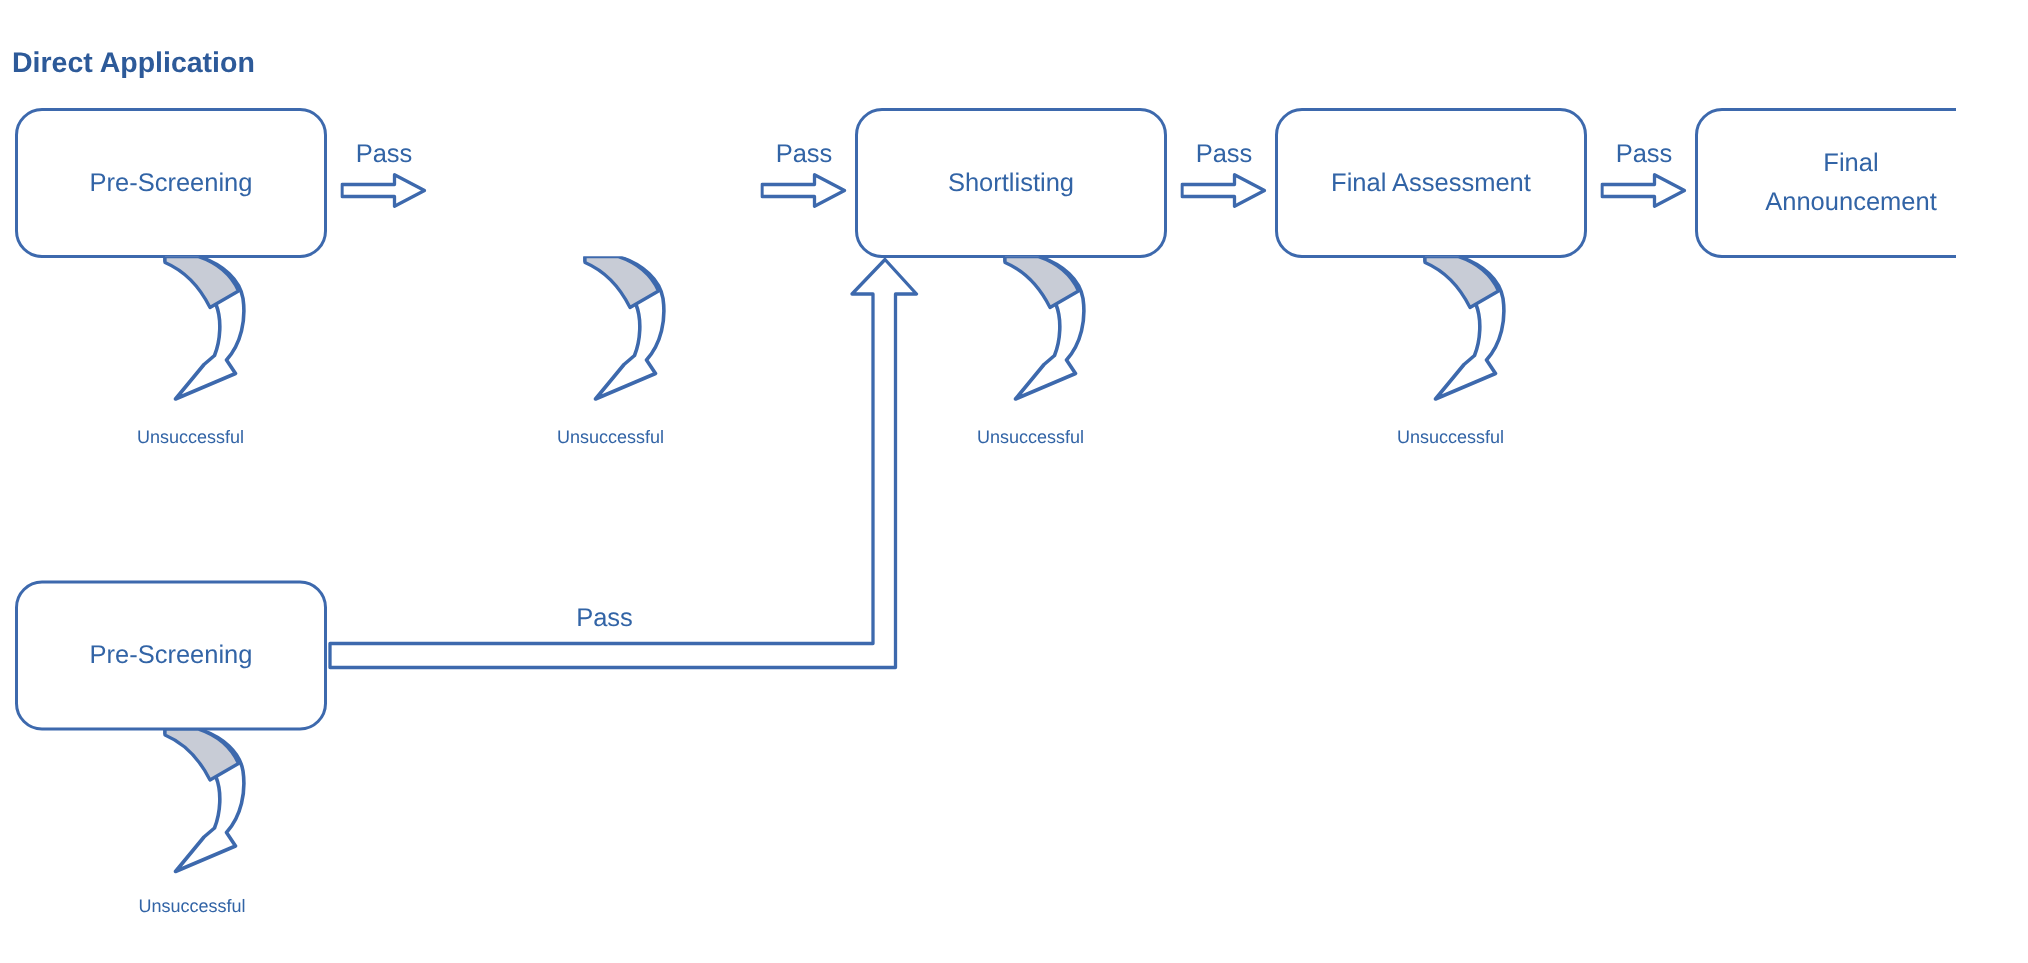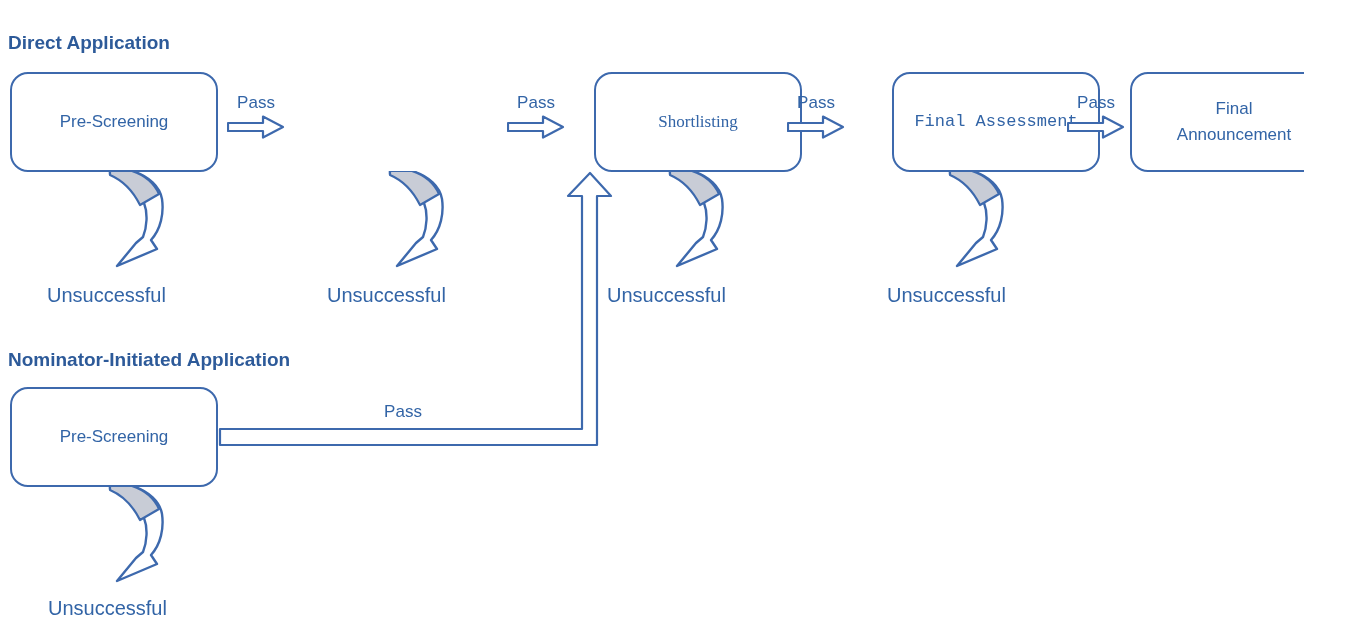--- a/index.html
+++ b/index.html
@@ -44,42 +44,42 @@
   .pass-label{
     font-size:17px;color:var(--box-text);
     line-height:21px;height:21px;
   }
   .arrow-svg{position:absolute;display:block;}
   .ap{fill:#ffffff;stroke:var(--stroke);stroke-width:2.4;stroke-linejoin:round;}
   .ap-thin{fill:#ffffff;stroke:var(--stroke);stroke-width:2.2;stroke-linejoin:round;}
   .gray{fill:var(--ribbon-gray);stroke:var(--stroke);stroke-width:2.2;stroke-linejoin:round;}
   .fail-label{
     position:absolute;width:160px;
-    font-size:20px;color:var(--box-text);
-    white-space:nowrap;
+    font-size:12px;color:var(--box-text);
+    text-align:center;white-space:nowrap;
   }
   .elbow-pass{
     position:absolute;left:373px;top:402px;width:60px;
     font-size:17px;color:var(--box-text);text-align:center;
   }
 </style>
 </head>
 <body>
 
 <div id="canvas">
 
   <div class="section-title" style="left:8px;top:32px;">Direct Application</div>
 
   <div class="step-box" style="left:10px;top:72px;">
     <div class="box-label">Pre-Screening</div>
   </div>
-  <div class="step-box" style="left:594px;top:72px;font-family:Liberation Serif, serif;">
+  <div class="step-box" style="left:570px;top:72px;">
     <div class="box-label">Shortlisting</div>
   </div>
-  <div class="step-box" style="left:892px;top:72px;font-family:Liberation Mono, monospace;">
+  <div class="step-box" style="left:850px;top:72px;">
     <div class="box-label">Final Assessment</div>
   </div>
   <div class="step-box" style="left:1130px;top:72px;">
     <div class="box-label">Final
 Announcement</div>
   </div>
 
   <div class="pass-group" style="left:224px;">
     <div class="pass-label">Pass</div>
     <svg width="58" height="24" viewBox="0 0 58 24" style="margin-top:2px;">
@@ -120,21 +120,20 @@
   <svg class="arrow-svg" style="left:946px;top:171px;" width="66" height="102" viewBox="0 0 66 102">
     <path class="ap" d="M4,0 L26,0 C43,5 54,16 56,28 C58,42 55,58 45,69 L51,78 L11,95 L30,72 L37,66 C41,56 42,42 38,32 C33,19 21,8 4,3 Z"></path>
     <path class="gray" d="M4,0 L26,0 C38,4 48,12 53,23 L34,34 C28,22 18,10 4,4 Z"></path>
   </svg>
 
   <div class="fail-label" style="left:47px;top:284px;">Unsuccessful</div>
   <div class="fail-label" style="left:327px;top:284px;">Unsuccessful</div>
   <div class="fail-label" style="left:607px;top:284px;">Unsuccessful</div>
   <div class="fail-label" style="left:887px;top:284px;">Unsuccessful</div>
 
-  <div class="section-title" style="left:8px;top:349px;">Nominator-Initiated Application</div>
 
   <div class="step-box" style="left:10px;top:387px;">
     <div class="box-label">Pre-Screening</div>
   </div>
 
   <svg class="arrow-svg" style="left:218px;top:170px;" width="400" height="285" viewBox="0 0 400 285">
     <path class="ap-thin" d="M2,259 L364,259 L364,26 L350,26 L372,3 L393,26 L379,26 L379,275 L2,275 Z"></path>
   </svg>
   <div class="elbow-pass">Pass</div>
 

